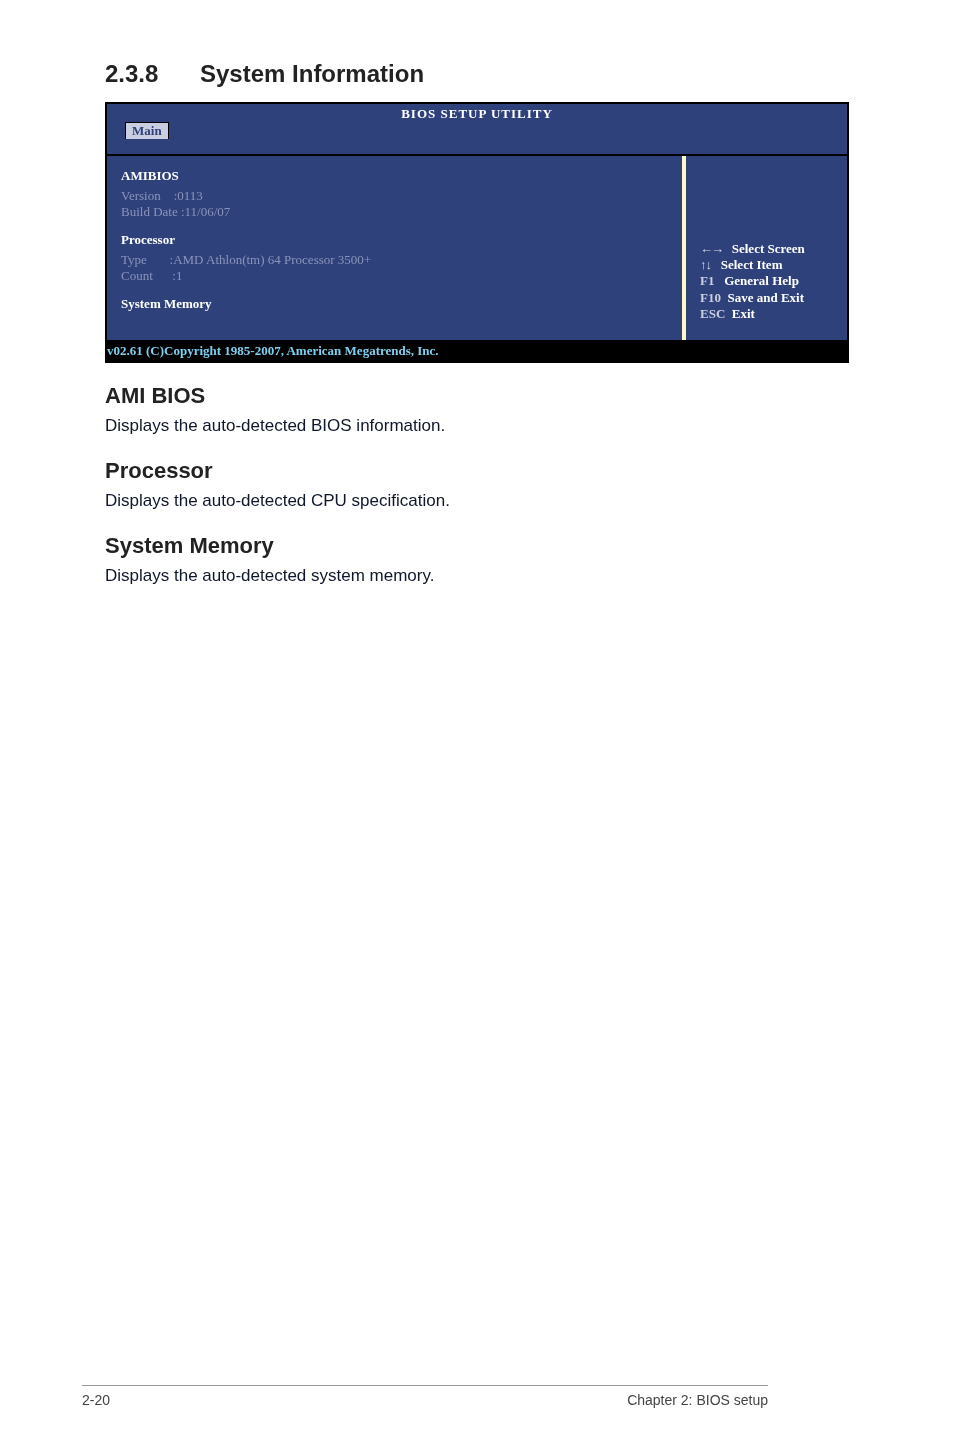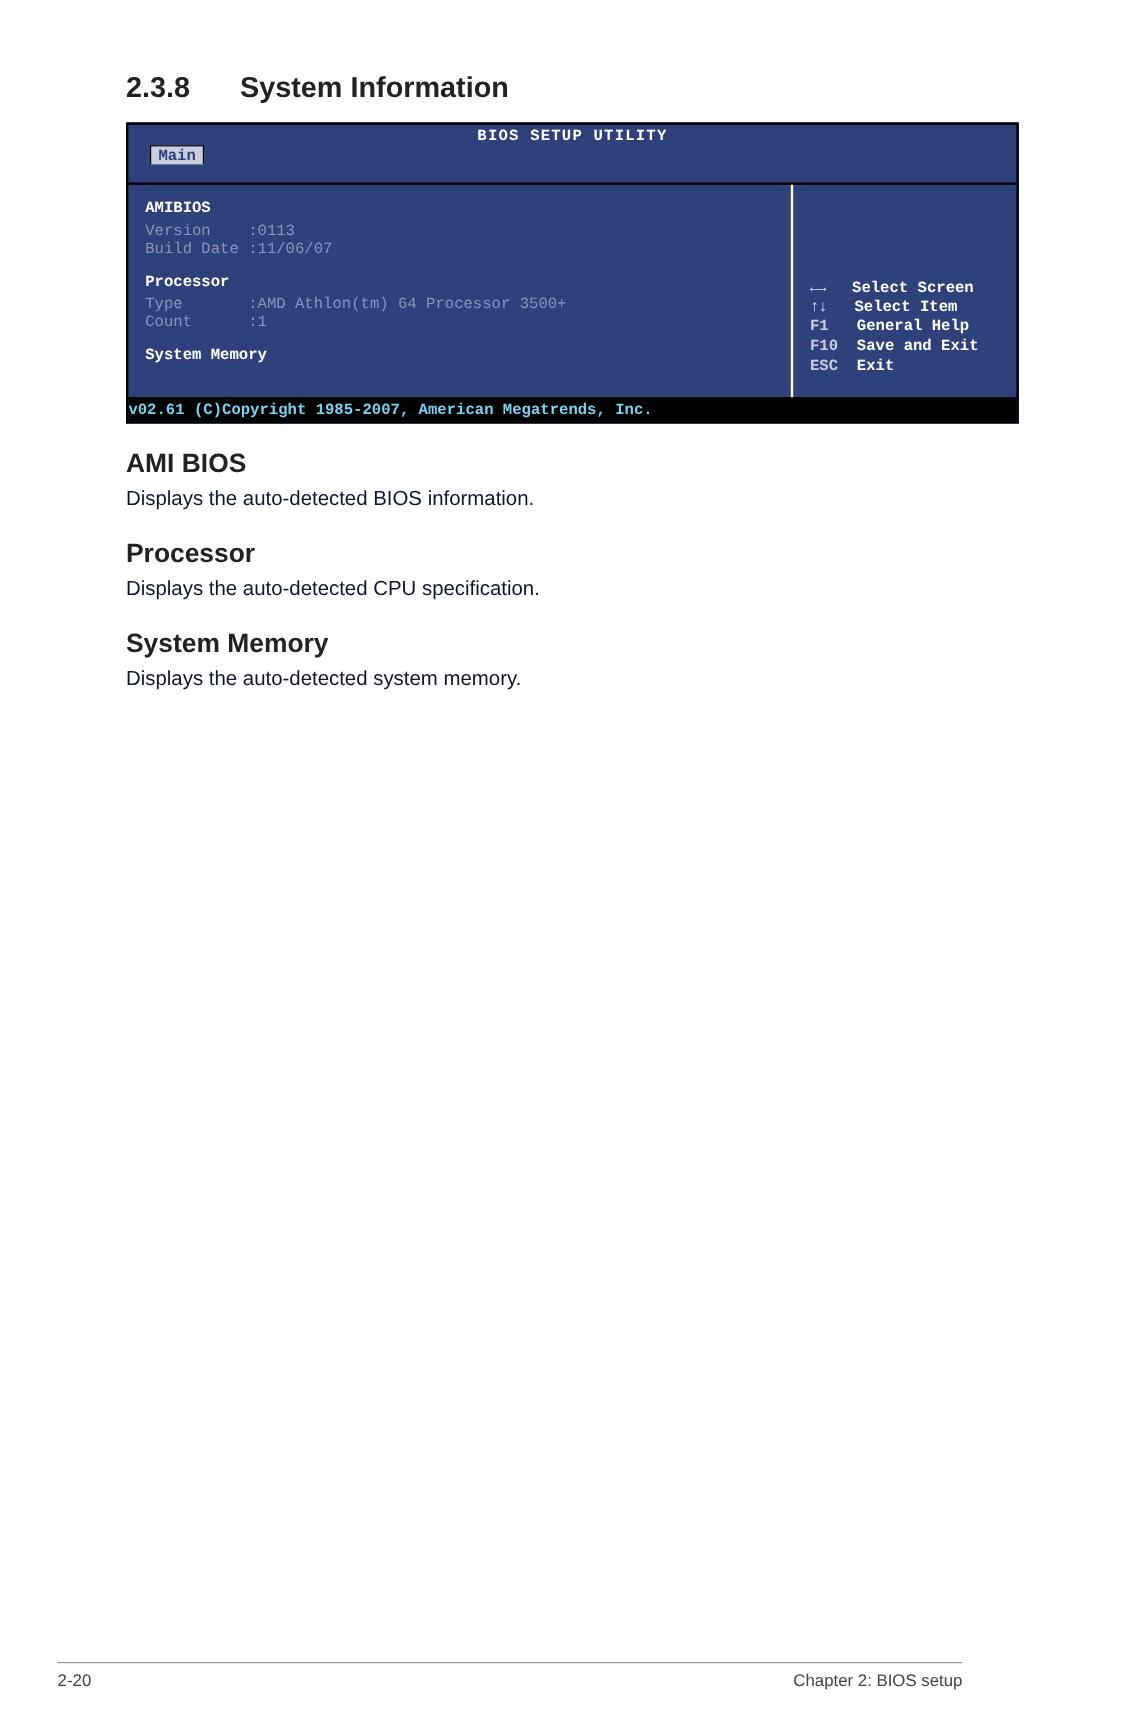--- a/index.html
+++ b/index.html
@@ -5,37 +5,37 @@
   * { box-sizing: border-box; margin: 0; padding: 0; }
   html, body { width: 954px; background: #fff; font-family: Arial, Helvetica, sans-serif; color: #333; }
   .page { padding: 60px 105px 0 105px; }
   h2.section-num { font-size: 24px; font-weight: bold; color: #222; margin-bottom: 14px; }
   h2.section-num .num { display: inline-block; width: 95px; }
   p.body { font-size: 17px; line-height: 1.35; color: #333; margin-bottom: 22px; }
   h3.sub { font-size: 22px; font-weight: bold; color: #222; margin-top: 20px; margin-bottom: 6px; }
   p.sub-body { font-size: 17px; line-height: 1.35; color: #0f172a; margin-bottom: 14px; }
 
   
-  .bios-wrap { border: 2px solid #000; background: #2f417a; font-family: Liberation Mono, monospace; font-size: 13px; color: #b0b8d8; margin-bottom: 10px; }
+  .bios-wrap { border: 2px solid #000; background: #2f417a; font-family: Liberation Serif, serif; font-size: 13px; color: #b0b8d8; margin-bottom: 10px; }
   .bios-title { text-align: center; color: #fff; font-weight: bold; padding: 2px 0 0 0; letter-spacing: 1px; }
   .bios-tabrow { padding: 0 6px 15px 18px; }
   .bios-tab { display: inline-block; background: #c9cee0; color: #2f417a; font-weight: bold; padding: 0 6px; border: 1px solid #000; border-bottom: none; }
   .bios-inner { display: flex; border-top: 2px solid #000; }
-  .bios-left { flex: 1; border-right: 2px solid #fef9c3; padding: 8px 14px 24px 14px; }
-  .bios-right { width: 186px; padding: 8px 10px 24px 10px; position: relative; }
+  .bios-left { flex: 1; border-right: 4px solid #fef9c3; padding: 8px 14px 24px 14px; }
+  .bios-right { width: 161px; padding: 8px 10px 24px 10px; position: relative; }
   .bios-left .hdr { color: #fff; font-weight: bold; margin-top: 4px; margin-bottom: 4px; }
   .bios-left .row { white-space: pre; color: #8a94bc; }
   .bios-right .help { position: absolute; bottom: 18px; left: 14px; right: 10px; }
   .bios-right .help-line { white-space: pre; color: #fff; font-weight: bold; line-height: 1.25; }
   .bios-right .help-line .key { color: #c9cee0; font-weight: bold; }
   .bios-arrows-lr { color: #d8deef; font-weight: bold; letter-spacing: -2px; }
   .bios-arrows-ud { color: #d8deef; font-weight: bold; letter-spacing: -1px; }
   .bios-footer { background: #000; color: #7fd0f0; text-align: left; font-weight: bold; padding: 1px 0 2px 0; border-top: 2px solid #000; white-space: pre; }
 
-  .page-footer { position: fixed; bottom: 30px; left: 0; width: 850px; padding: 0 48px; }
+  .page-footer { position: fixed; bottom: 30px; left: 0; width: 850px; padding: 0 82px; }
   .page-footer hr { border: none; border-top: 1px solid #999; margin-bottom: 6px; }
   .page-footer .row { display: flex; justify-content: space-between; font-size: 14px; color: #444; }
 </style>
 </head>
 <body>
 
 <div class="page">
 
   <h2 class="section-num">
     <span class="num">2.3.8</span><span>System Information</span>

